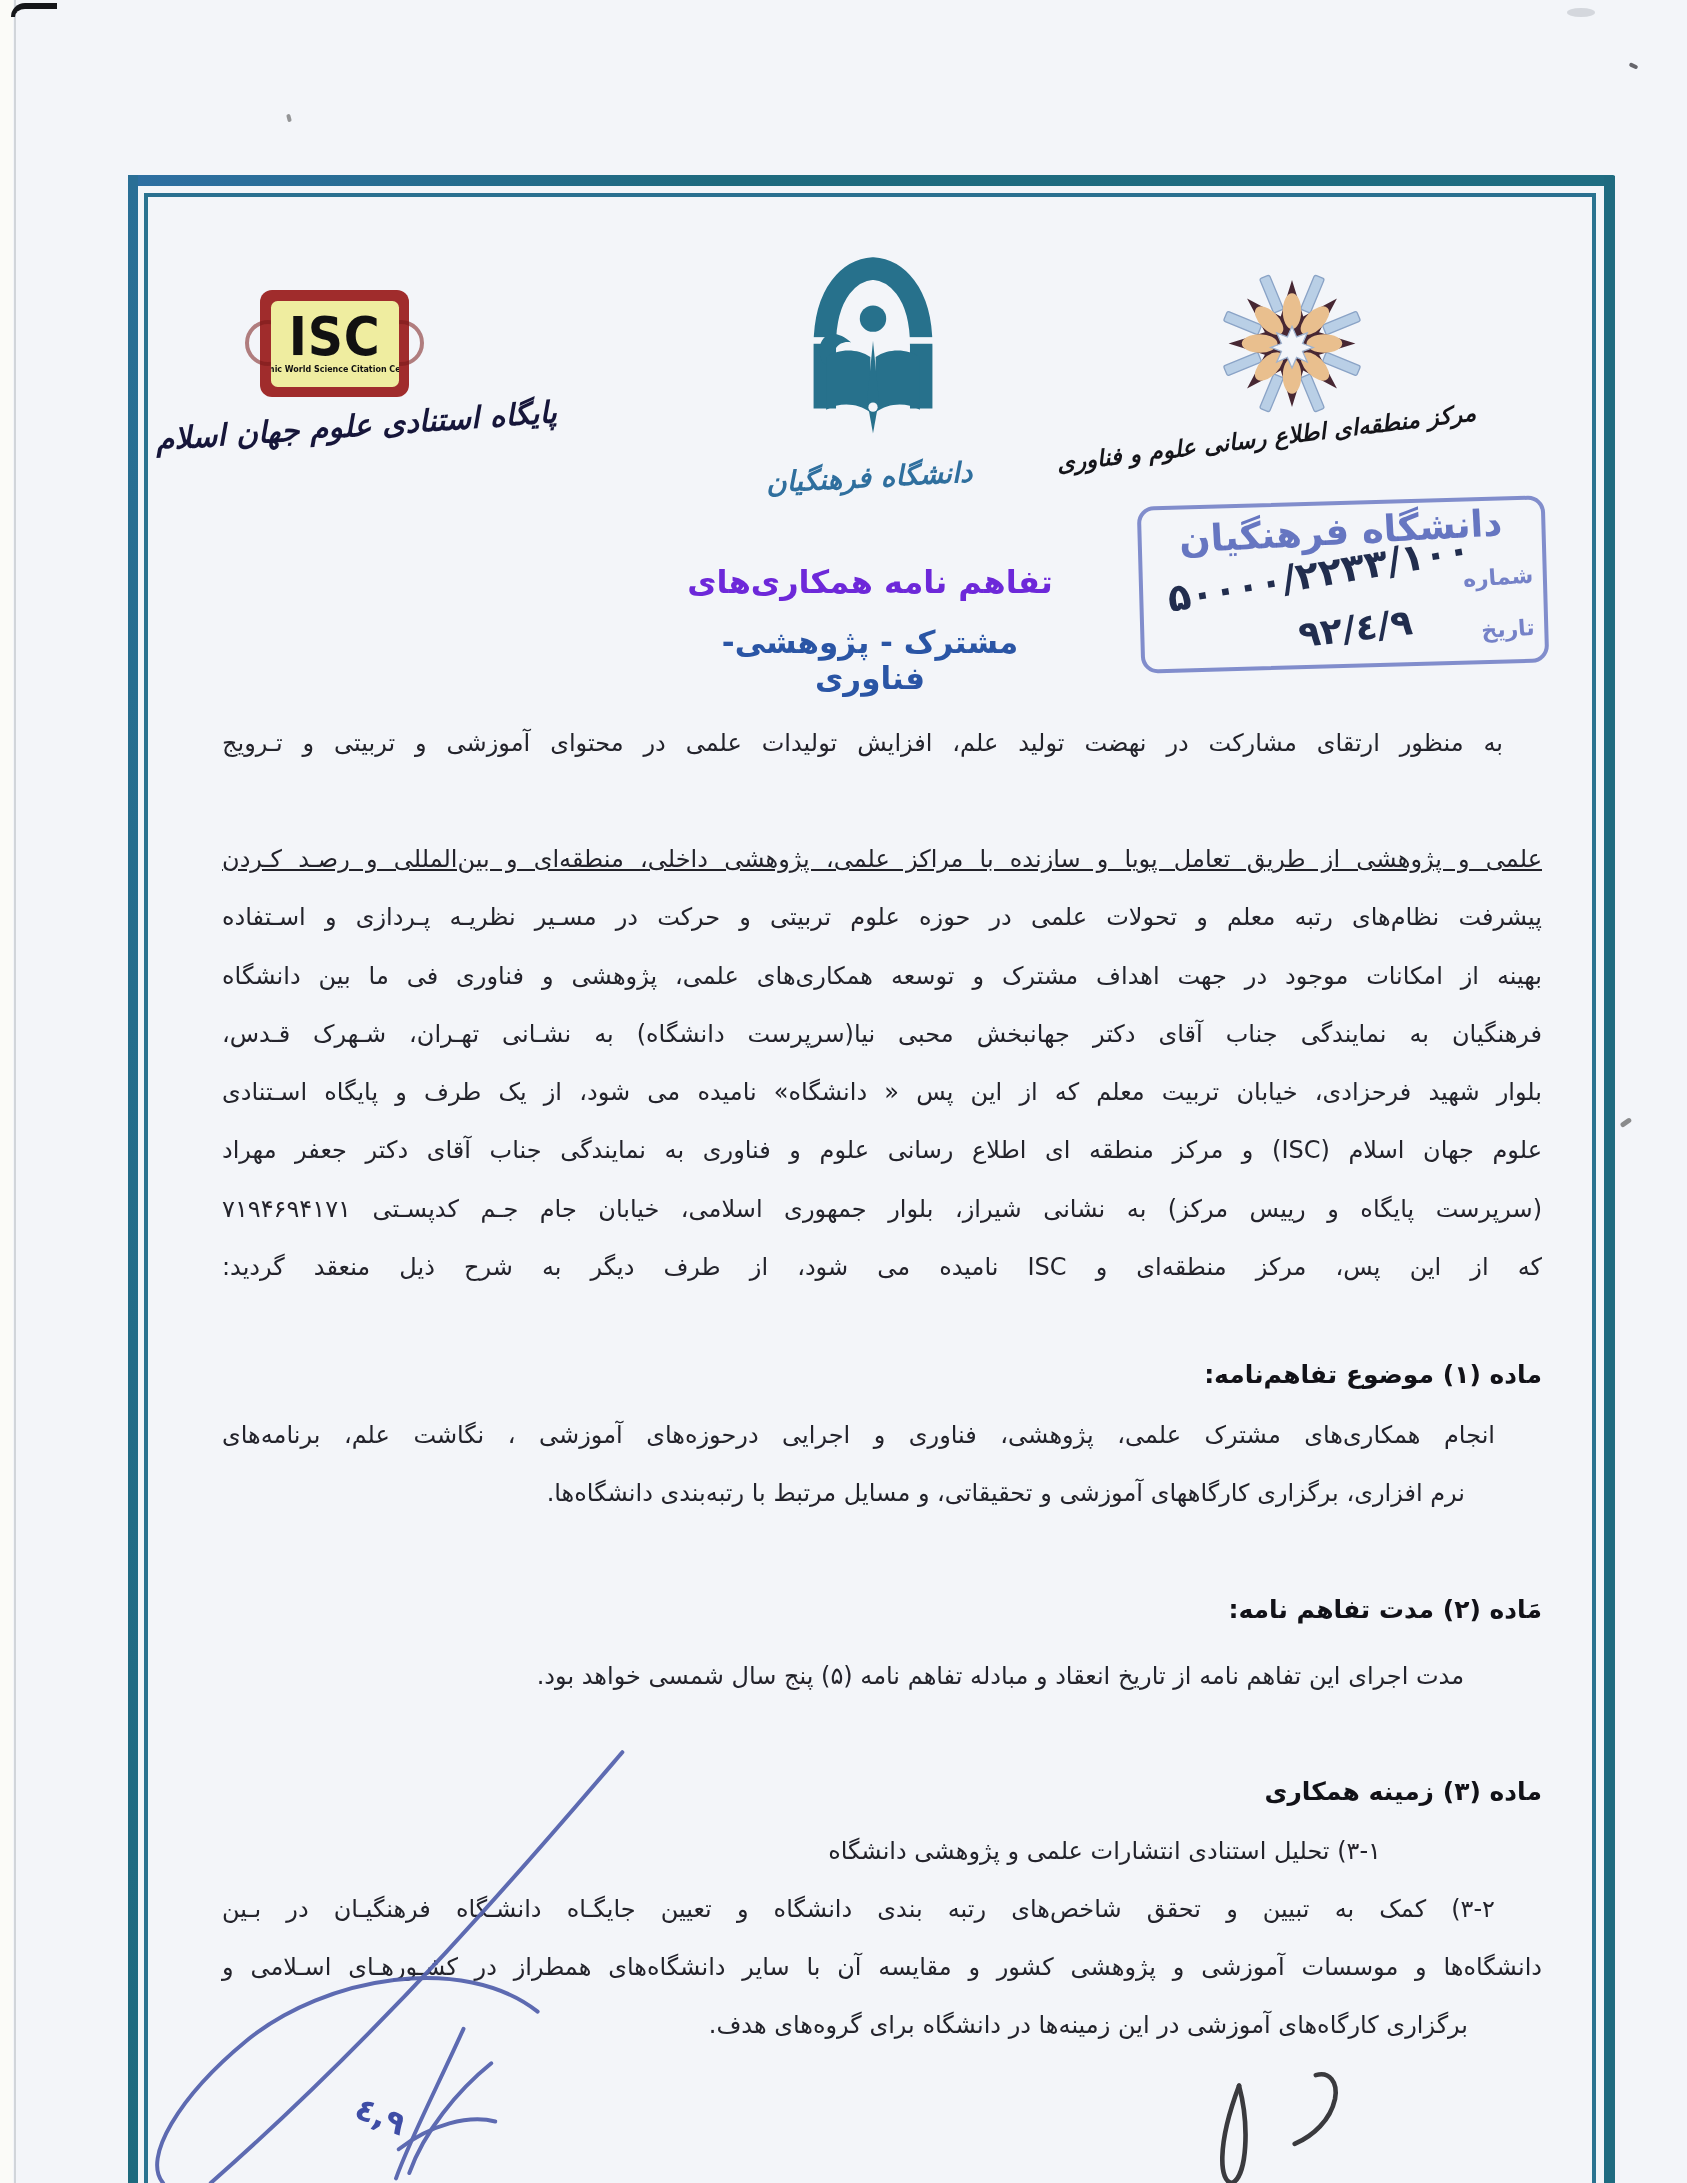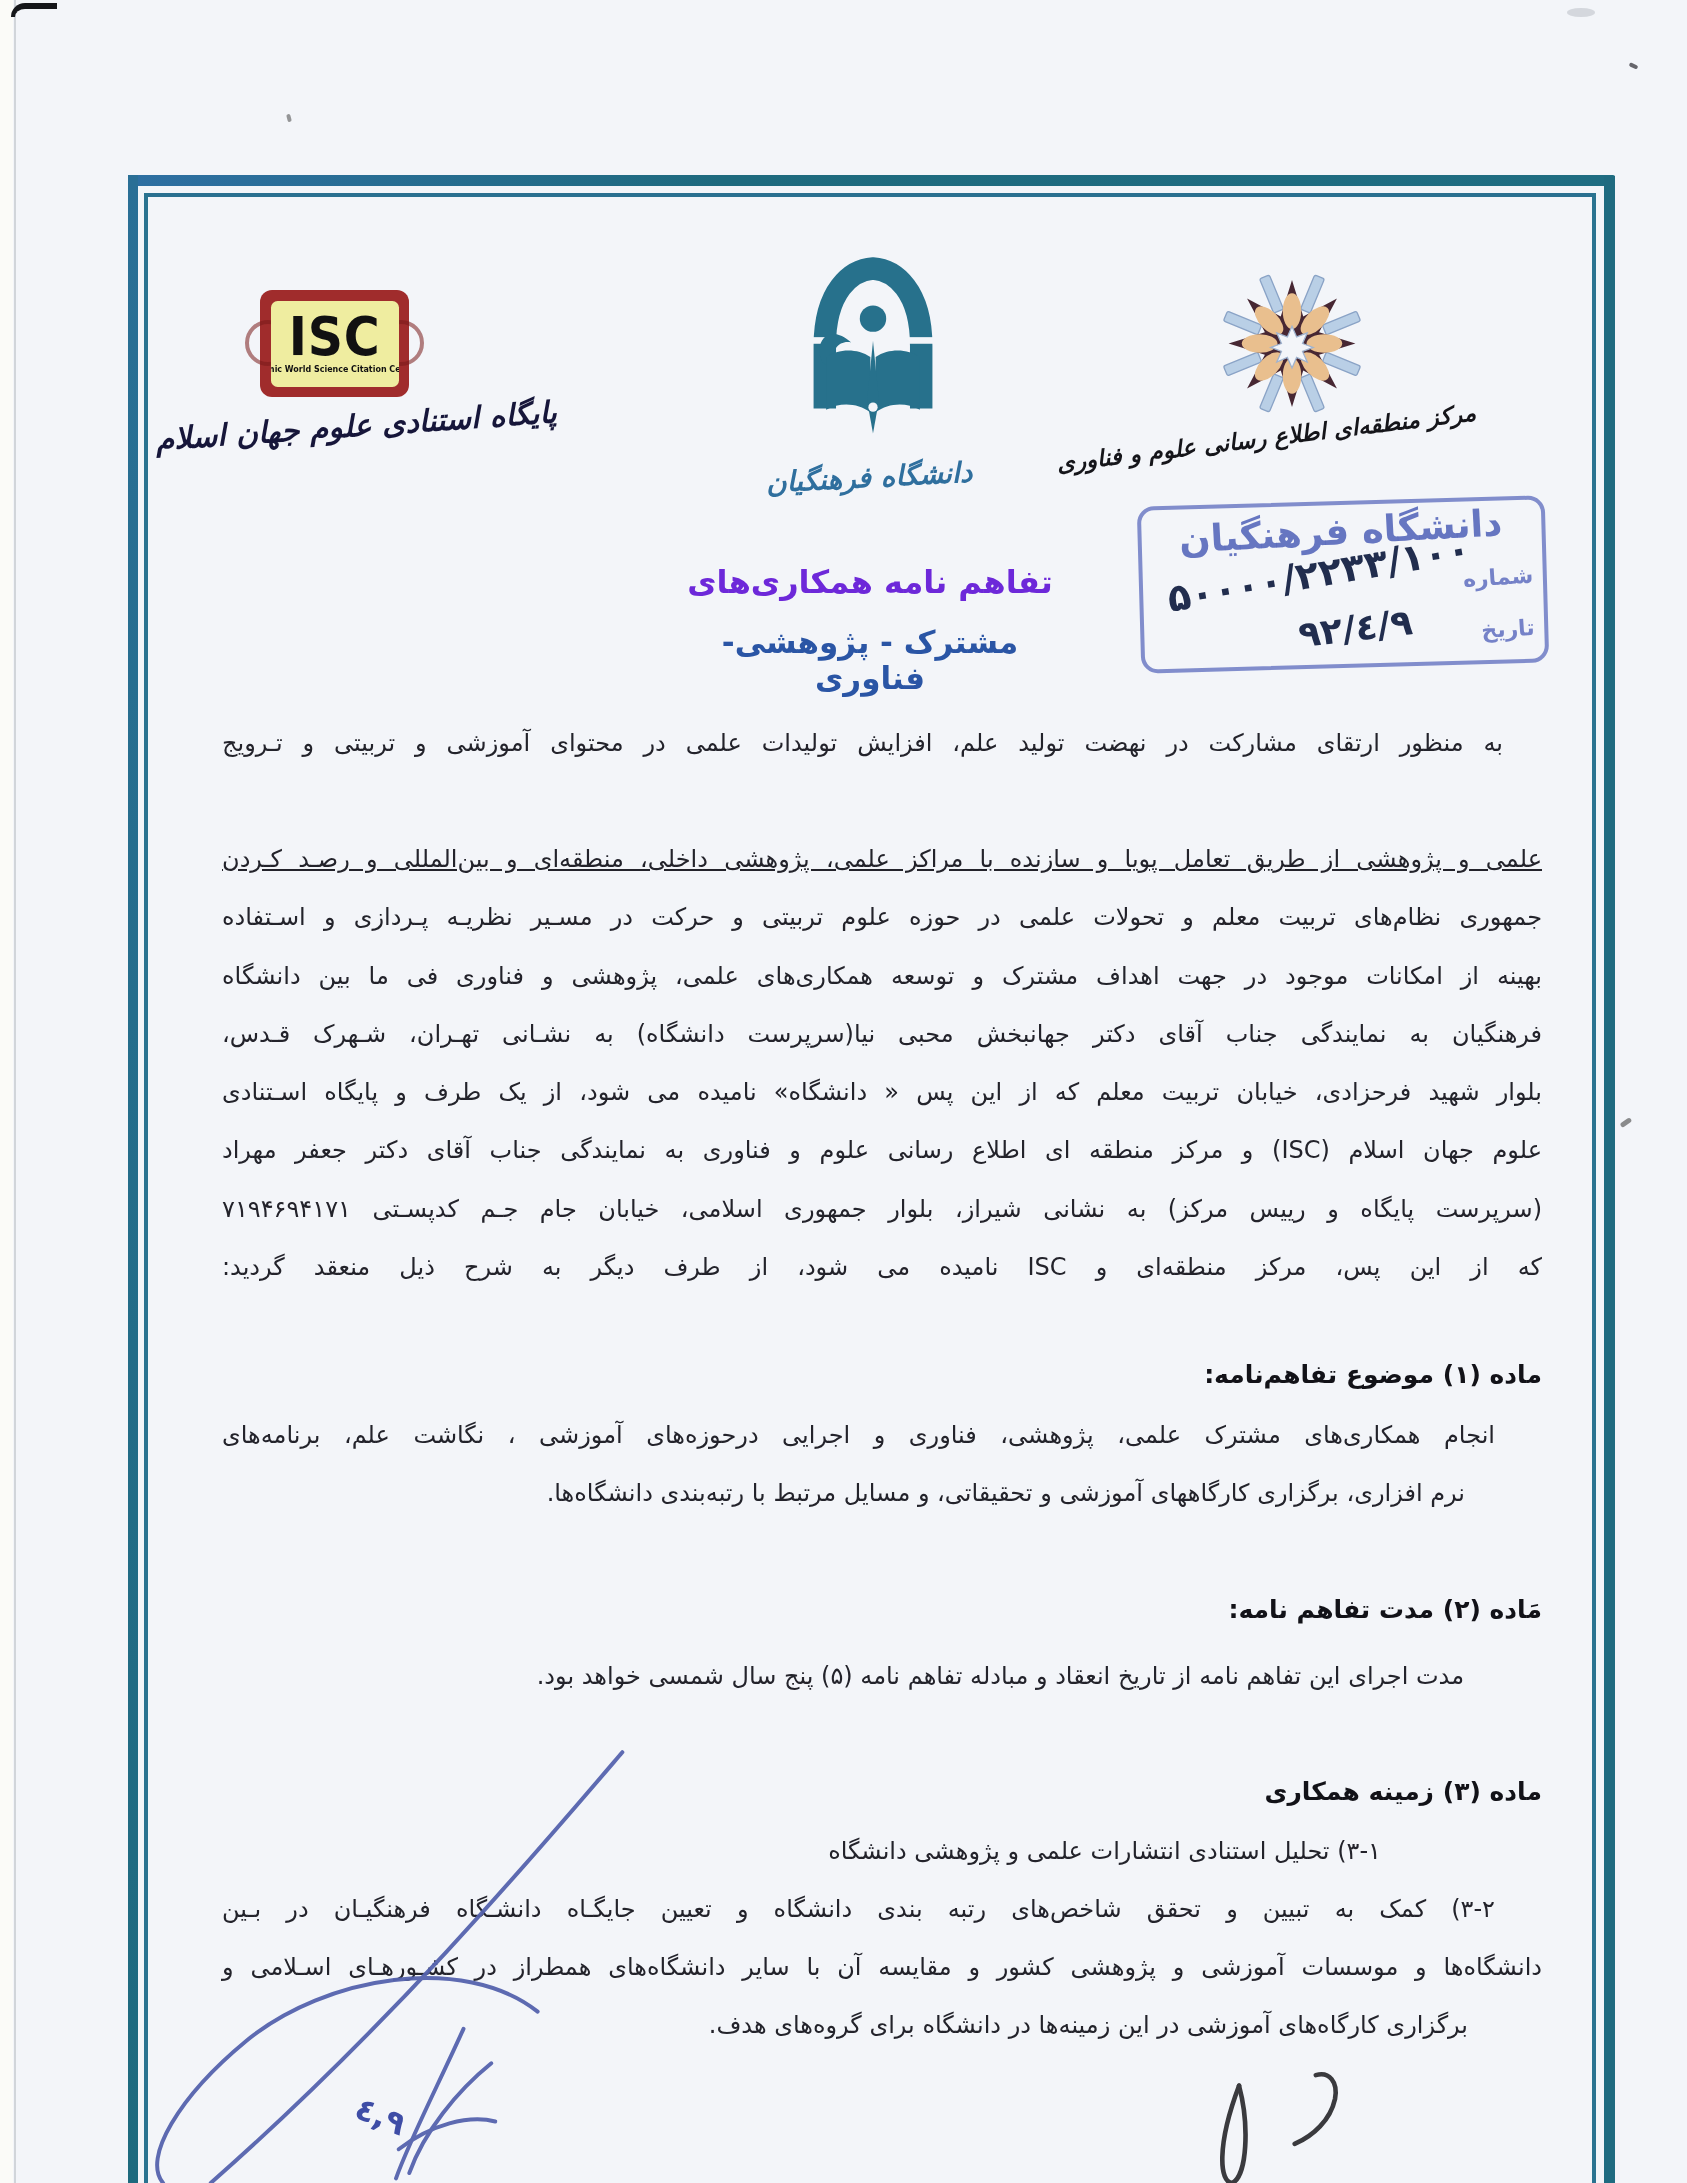--- a/index.html
+++ b/index.html
@@ -197,21 +197,21 @@
     <div class="stamp-hand stamp-date">٩٢/٤/٩</div>
   </div>
 
   <div class="title-wrap">
     <div class="title-l1">تفاهم نامه همکاری‌های</div>
     <div class="title-l2">مشترک - پژوهشی- فناوری</div>
   </div>
 
   <div class="tl jline" style="top:723px; right:185px;">به منظور ارتقای مشارکت در نهضت تولید علم، افزایش تولیدات علمی در محتوای آموزشی و تربیتی و تـرویج</div>
   <div class="tl full" style="top:839px;text-decoration:underline;">علمی و پژوهشی از طریق تعامل پویا و سازنده با مراکز علمی، پژوهشی داخلی، منطقه‌ای و بین‌المللی و رصـد کـردن</div>
-  <div class="tl full" style="top:897px;">جمهوری نظام‌های تربیت معلم و تحولات علمی در حوزه علوم تربیتی و حرکت در مسـیر نظریـه پـردازی و اسـتفاده</div>
+  <div class="tl full" style="top:897px;">پیشرفت نظام‌های رتبه معلم و تحولات علمی در حوزه علوم تربیتی و حرکت در مسـیر نظریـه پـردازی و اسـتفاده</div>
   <div class="tl full" style="top:956px;">بهینه از امکانات موجود در جهت اهداف مشترک و توسعه همکاری‌های علمی، پژوهشی و فناوری فی ما بین دانشگاه</div>
   <div class="tl full" style="top:1014px;">فرهنگیان به نمایندگی جناب آقای دکتر جهانبخش محبی نیا(سرپرست دانشگاه) به نشـانی تهـران، شـهرک قـدس،</div>
   <div class="tl full" style="top:1072px;">بلوار شهید فرحزادی، خیابان تربیت معلم که از این پس « دانشگاه» نامیده می شود، از یک طرف و پایگاه اسـتنادی</div>
   <div class="tl full" style="top:1130px;">علوم جهان اسلام (ISC) و مرکز منطقه ای اطلاع رسانی علوم و فناوری به نمایندگی جناب آقای دکتر جعفر مهراد</div>
   <div class="tl full" style="top:1189px;">(سرپرست پایگاه و رییس مرکز) به نشانی شیراز، بلوار جمهوری اسلامی، خیابان جام جـم کدپسـتی ۷۱۹۴۶۹۴۱۷۱</div>
   <div class="tl full" style="top:1247px;">که از این پس، مرکز منطقه‌ای و ISC نامیده می شود، از طرف دیگر به شرح ذیل منعقد گردید:</div>
 
   <div class="hline" style="top:1355px;">ماده (۱) موضوع تفاهم‌نامه:</div>
   <div class="tl rline" style="top:1473px; right:223px;">نرم افزاری، برگزاری کارگاههای آموزشی و تحقیقاتی، و مسایل مرتبط با رتبه‌بندی دانشگاه‌ها.</div>
   <div class="tl jline" style="top:1415px; right:193px;">انجام همکاری‌های مشترک علمی، پژوهشی، فناوری و اجرایی درحوزه‌های آموزشی ، نگاشت علم، برنامه‌های</div>

